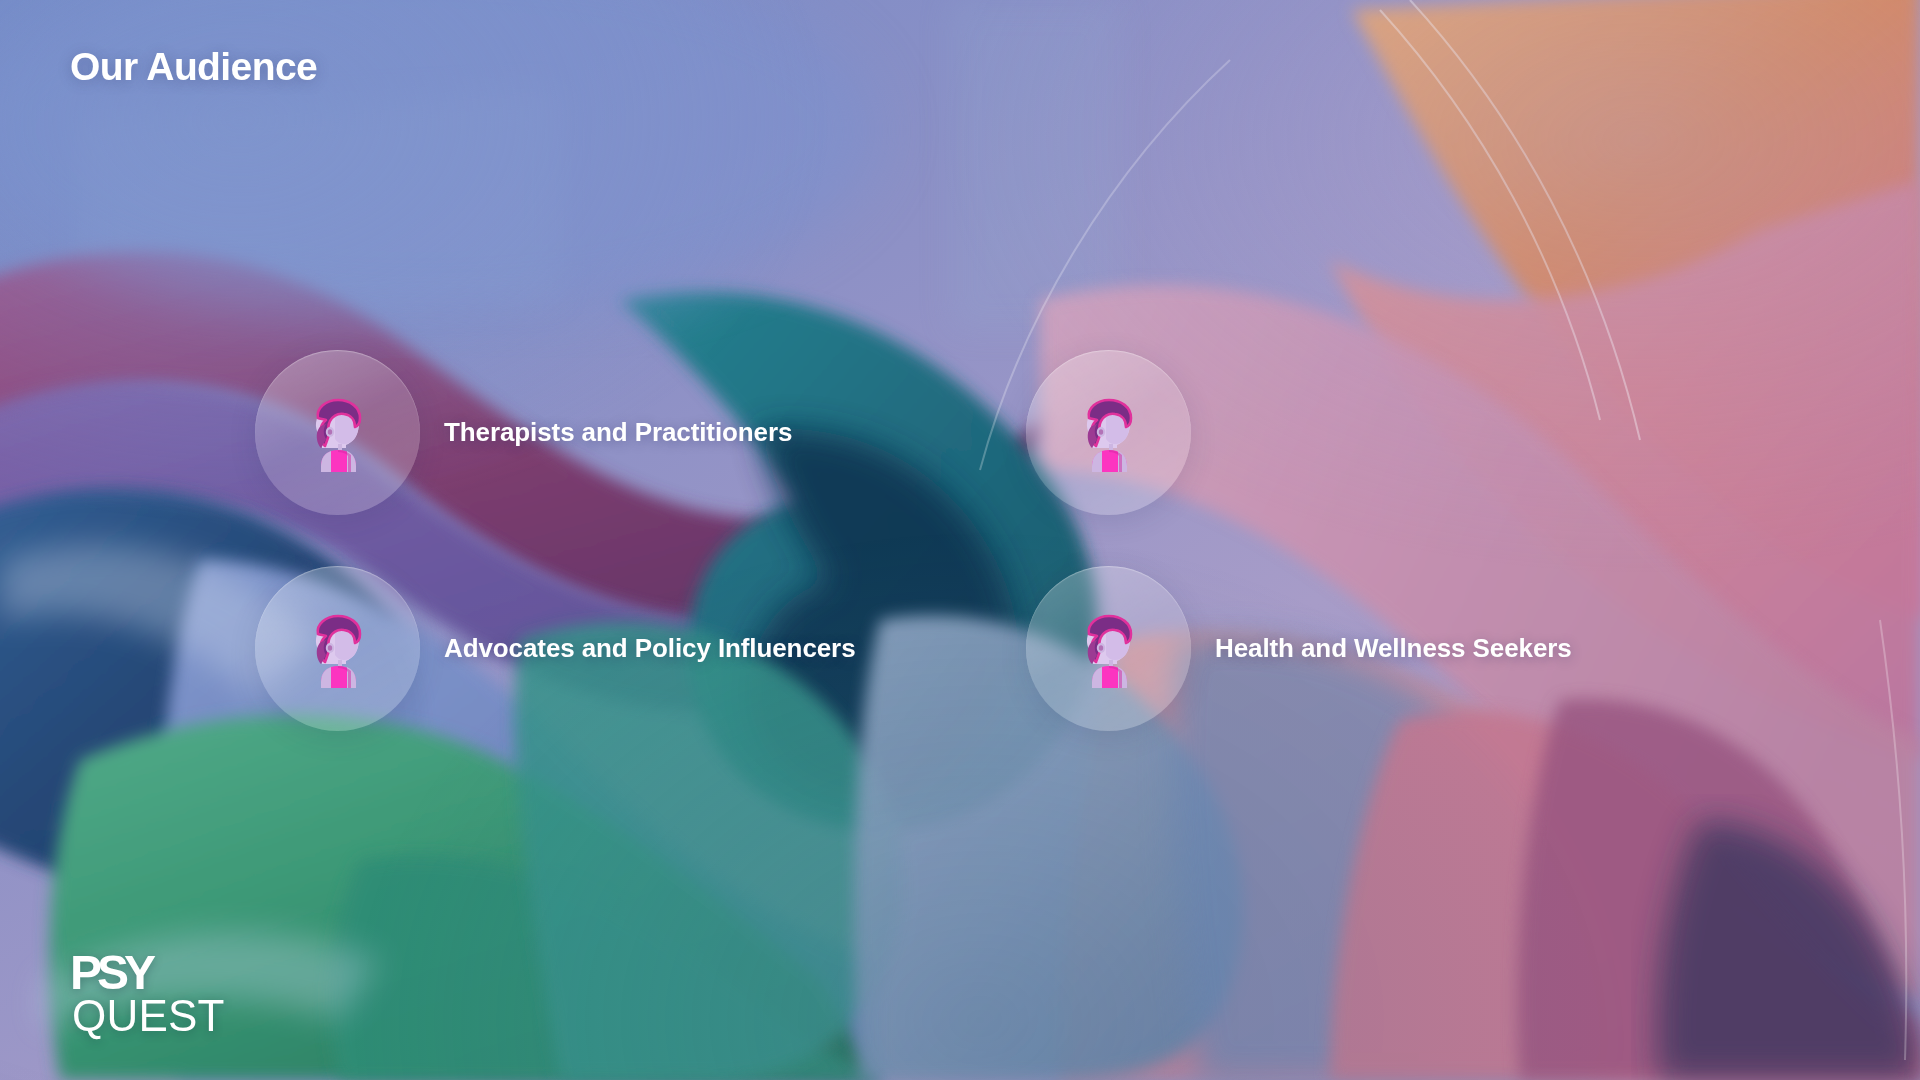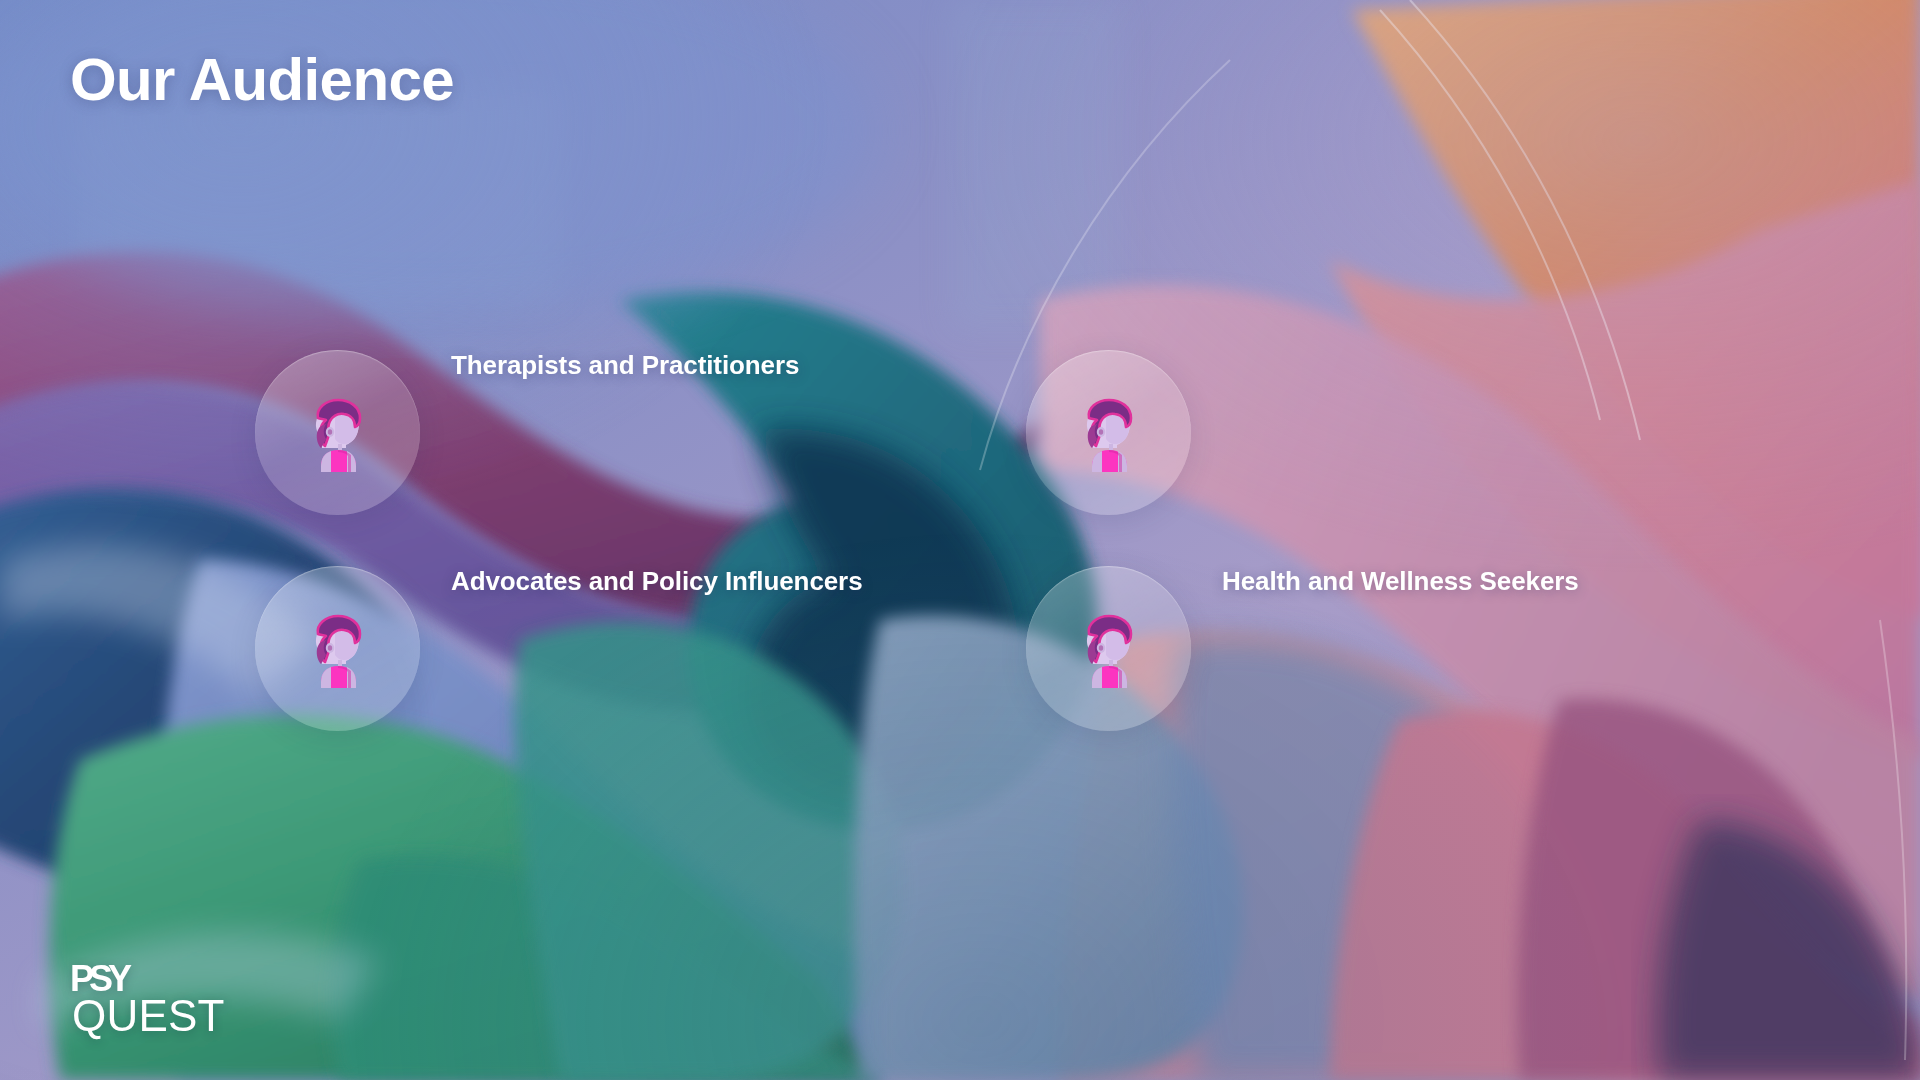--- a/index.html
+++ b/index.html
@@ -34,36 +34,37 @@
     position:absolute; inset:0; z-index:2; pointer-events:none;
     background:radial-gradient(150% 120% at 50% 45%, rgba(255,255,255,0) 55%, rgba(40,44,90,.22) 100%);
   }
 
   
   .content { position:relative; z-index:5; width:100%; height:100%; }
 
   .page-title {
     position:absolute;
     left:70px; top:45px;
-    font-size:60px;
+    font-size:39px;
     font-weight:bold;
     color:#ffffff;
     letter-spacing:-0.6px;
     line-height:1.15;
     text-shadow:0 2px 14px rgba(40,45,95,.30);
     white-space:nowrap;
   }
 
   
   .audience-grid { position:absolute; left:0; top:0; width:100%; height:100%; }
 
   .audience-item {
     position:absolute;
     display:flex;
-    gap:7px;
+    align-items:center;
+    gap:0;
   }
   .audience-item.col-a { left:255px; }
   .audience-item.col-b { left:1026px; }
   .audience-item.row-1 { top:350px; }
   .audience-item.row-2 { top:566px; }
 
   .avatar-badge {
     position:relative;
     width:165px; height:165px;
     border-radius:50%;
@@ -90,21 +91,21 @@
 
   
   .brand-logo {
     position:absolute;
     left:70px; bottom:42px;
     z-index:6;
     color:#ffffff;
     line-height:1;
   }
   .brand-logo .logo-psy {
-    font-size:36px;
+    font-size:48px;
     font-weight:bold;
     letter-spacing:-5px;
     display:block;
     text-shadow:0 2px 10px rgba(20,50,60,.35);
   }
   .brand-logo .logo-quest {
     font-size:44px;
     font-weight:normal;
     letter-spacing:0.2px;
     display:block;

